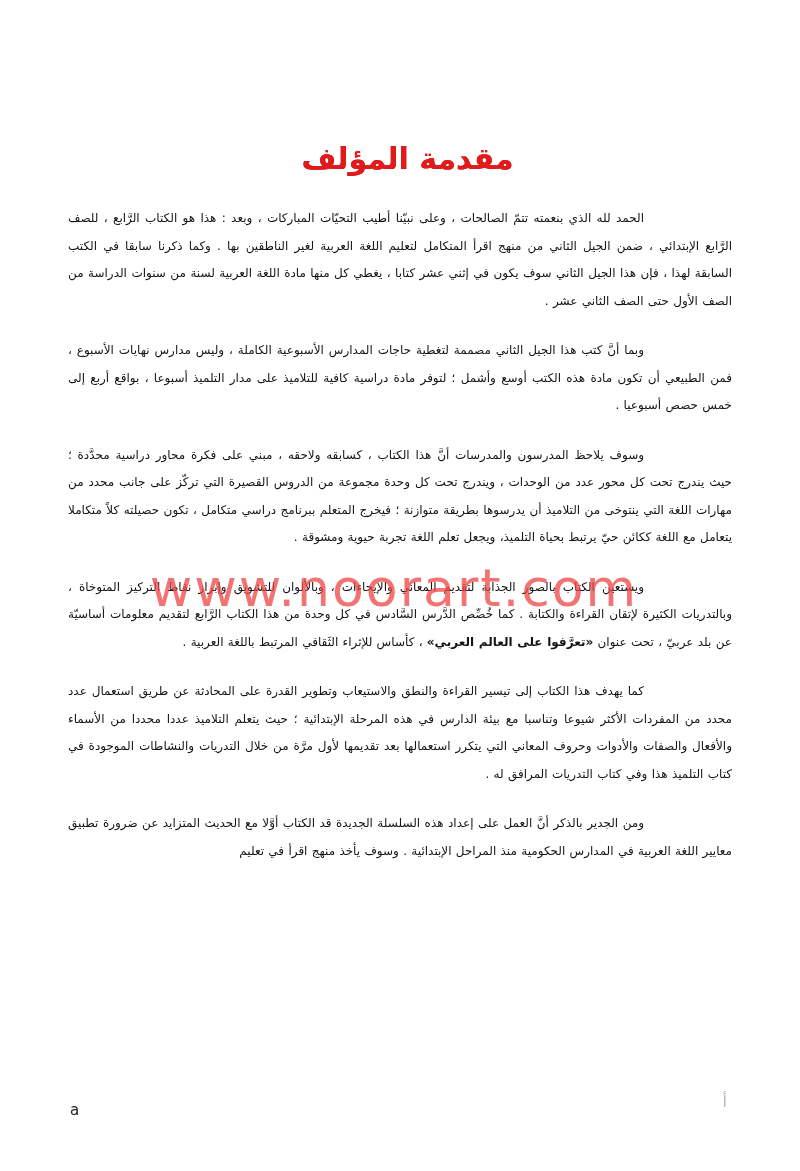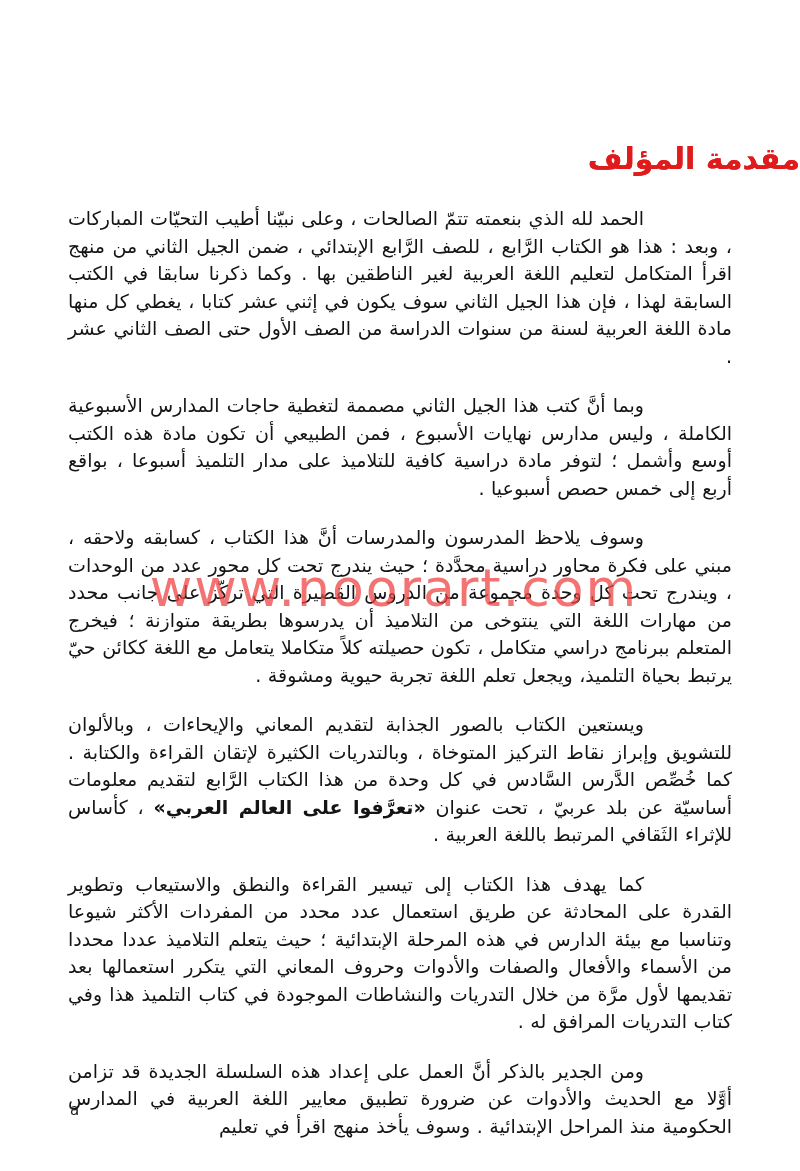--- a/index.html
+++ b/index.html
@@ -22,42 +22,42 @@
     inset: 0;
     background: #ffffff;
   }
 
   
   .doc-title {
     position: absolute;
     top: 121px;
     left: 0;
     right: 0;
-    text-align: right;
+    text-align: center;
     color: #e01b1b;
     font-size: 30px;
     font-weight: bold;
     letter-spacing: 0px;
     line-height: 1.2;
     direction: rtl;
     text-shadow: 0 0 0.4px #e01b1b;
     margin-left: 15px;
   }
 
   
   .body-text {
     position: absolute;
     top: 205px;
     right: 68px;
     left: 68px;
     direction: rtl;
     text-align: justify;
     text-align-last: right;
     color: #141414;
-    font-size: 19px;
+    font-size: 12px;
     line-height: 27.5px;
     font-family: "DejaVu Sans", "Liberation Sans", sans-serif;
   }
 
   .para {
     margin: 0 0 22px 0;
     text-align: justify;
     text-align-last: right;
     direction: rtl;
     word-spacing: 0.5px;
@@ -127,21 +127,21 @@
     <p class="para indent-first">الحمد لله الذي بنعمته تتمّ الصالحات ، وعلى نبيّنا أطيب التحيّات المباركات ، وبعد : هذا هو الكتاب الرَّابع ، للصف الرَّابع الإبتدائي ، ضمن الجيل الثاني من منهج اقرأ المتكامل لتعليم اللغة العربية لغير الناطقين بها . وكما ذكرنا سابقا في الكتب السابقة لهذا ، فإن هذا الجيل الثاني سوف يكون في إثني عشر كتابا ، يغطي كل منها مادة اللغة العربية لسنة من سنوات الدراسة من الصف الأول حتى الصف الثاني عشر .</p>
 
     <p class="para indent-first">وبما أنَّ كتب هذا الجيل الثاني مصممة لتغطية حاجات المدارس الأسبوعية الكاملة ، وليس مدارس نهايات الأسبوع ، فمن الطبيعي أن تكون مادة هذه الكتب أوسع وأشمل ؛ لتوفر مادة دراسية كافية للتلاميذ على مدار التلميذ أسبوعا ، بواقع أربع إلى خمس حصص أسبوعيا .</p>
 
     <p class="para indent-first">وسوف يلاحظ المدرسون والمدرسات أنَّ هذا الكتاب ، كسابقه ولاحقه ، مبني على فكرة محاور دراسية محدَّدة ؛ حيث يندرج تحت كل محور عدد من الوحدات ، ويندرج تحت كل وحدة مجموعة من الدروس القصيرة التي تركّز على جانب محدد من مهارات اللغة التي ينتوخى من التلاميذ أن يدرسوها بطريقة متوازنة ؛ فيخرج المتعلم ببرنامج دراسي متكامل ، تكون حصيلته كلاً متكاملا يتعامل مع اللغة ككائن حيّ يرتبط بحياة التلميذ، ويجعل تعلم اللغة تجربة حيوية ومشوقة .</p>
 
     <p class="para indent-first"><span>ويستعين الكتاب بالصور الجذابة لتقديم المعاني والإيحاءات ، وبالألوان للتشويق وإبراز نقاط التركيز المتوخاة ، وبالتدريات الكثيرة لإتقان القراءة والكتابة . كما خُصِّص الدَّرس السَّادس في كل وحدة من هذا الكتاب الرَّابع لتقديم معلومات أساسيّة عن بلد عربيّ ، تحت عنوان </span><span class="quoted-title">«تعرَّفوا على العالم العربي»</span><span> ، كأساس للإثراء الثَقافي المرتبط باللغة العربية .</span></p>
 
     <p class="para indent-first">كما يهدف هذا الكتاب إلى تيسير القراءة والنطق والاستيعاب وتطوير القدرة على المحادثة عن طريق استعمال عدد محدد من المفردات الأكثر شيوعا وتناسبا مع بيئة الدارس في هذه المرحلة الإبتدائية ؛ حيث يتعلم التلاميذ عددا محددا من الأسماء والأفعال والصفات والأدوات وحروف المعاني التي يتكرر استعمالها بعد تقديمها لأول مرَّة من خلال التدريات والنشاطات الموجودة في كتاب التلميذ هذا وفي كتاب التدريات المرافق له .</p>
 
-    <p class="para indent-first">ومن الجدير بالذكر أنَّ العمل على إعداد هذه السلسلة الجديدة قد تزامن أوَّلا مع الحديث والأدوات عن ضرورة تطبيق معايير اللغة العربية في المدارس الحكومية منذ المراحل الإبتدائية . وسوف يأخذ منهج اقرأ في تعليم</p>
+    <p class="para indent-first">ومن الجدير بالذكر أنَّ العمل على إعداد هذه السلسلة الجديدة قد الكتاب أوَّلا مع الحديث المتزايد عن ضرورة تطبيق معايير اللغة العربية في المدارس الحكومية منذ المراحل الإبتدائية . وسوف يأخذ منهج اقرأ في تعليم</p>
 
   </div>
 
   <div class="watermark">www.noorart.com</div>
 
   <div class="footer-left-mark">a</div>
 
   <div class="footer-page-number">أ</div>
 
 </div>

